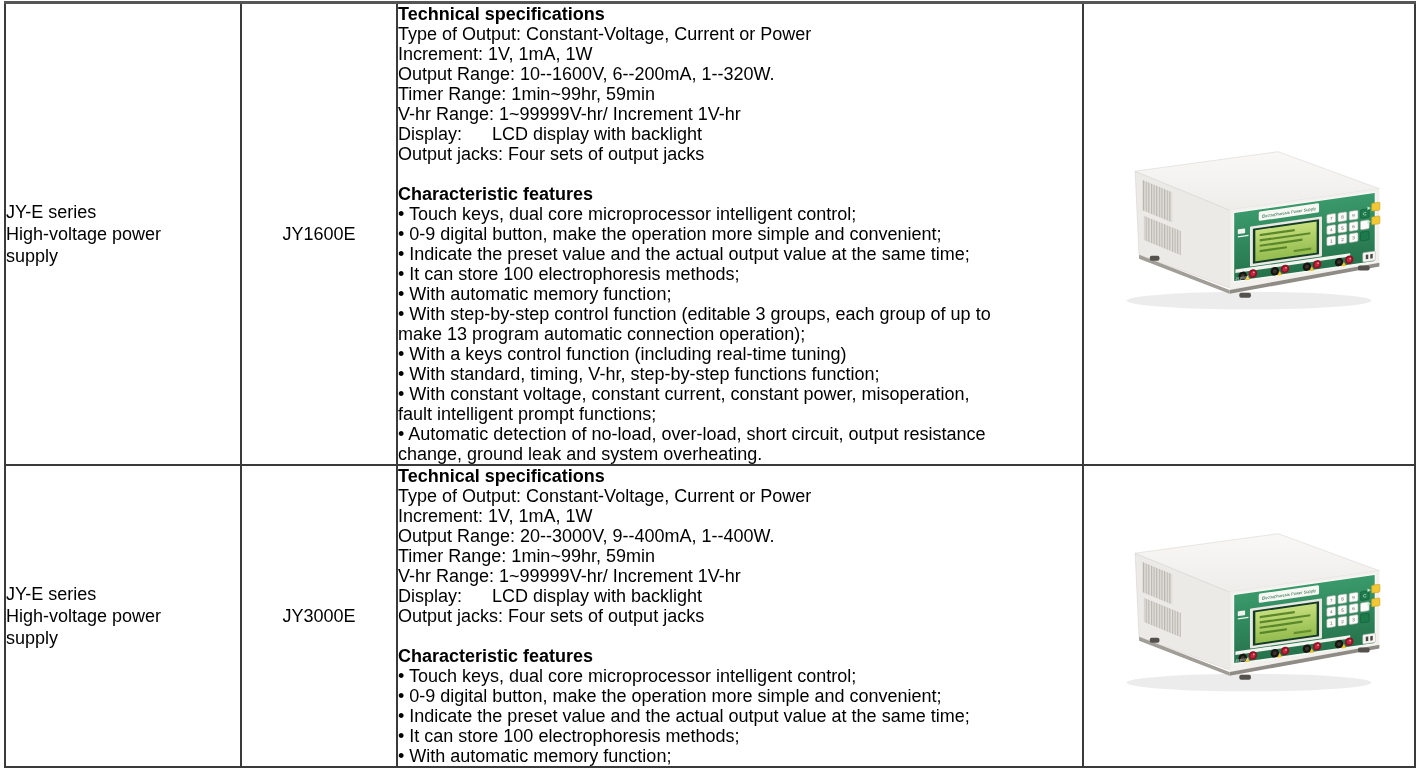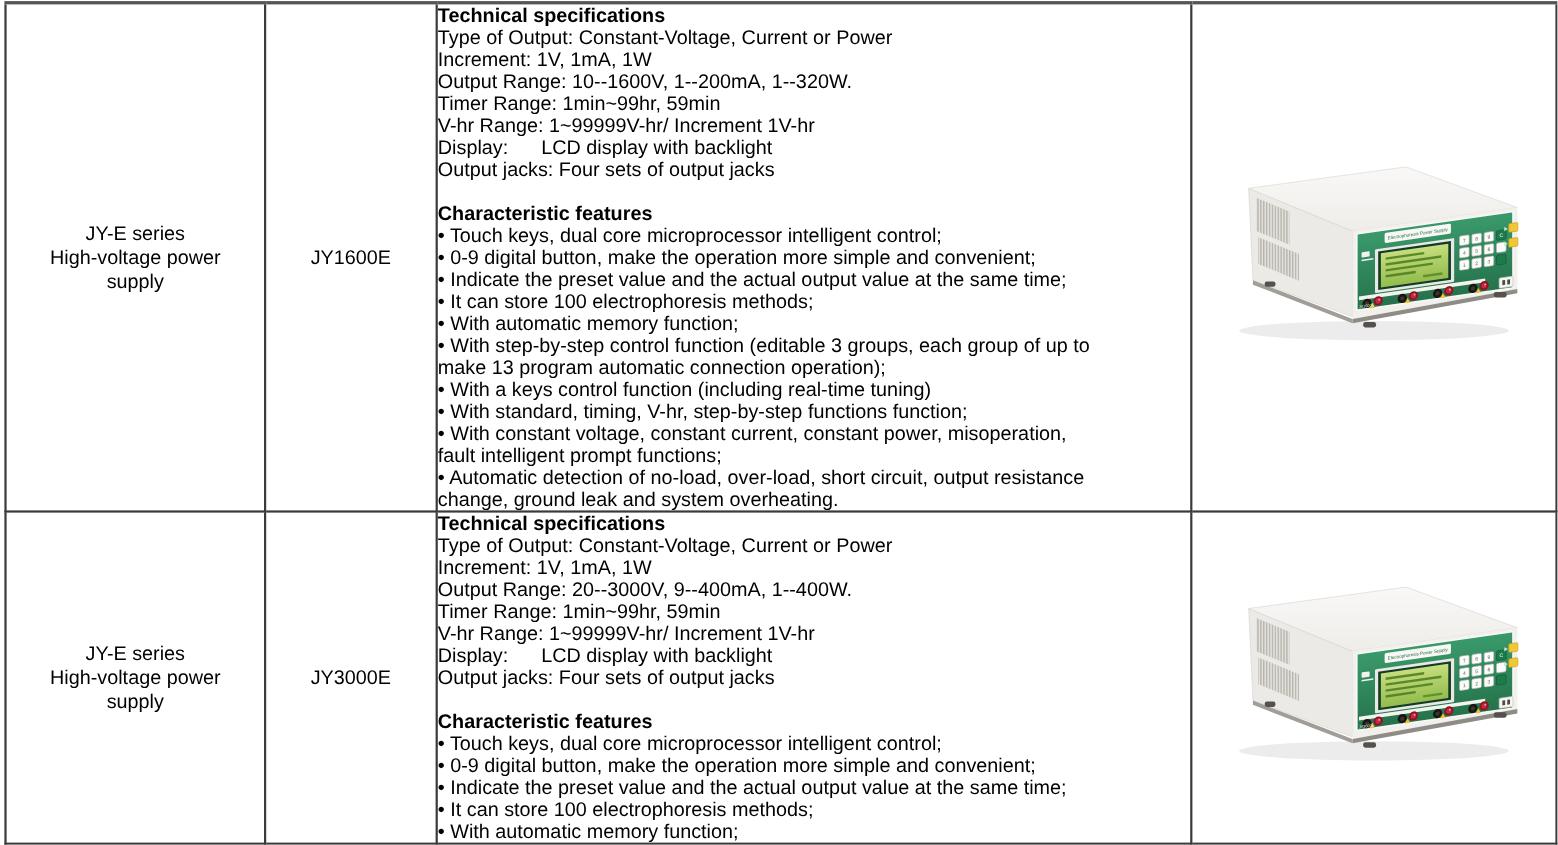--- a/index.html
+++ b/index.html
@@ -11,21 +11,21 @@
   }
   .sheet{position:absolute;left:4px;top:1px;}
   table.spec{border-collapse:collapse;table-layout:fixed;width:1410px;}
   table.spec td{
     border:2px solid #3a3a3a;padding:0;vertical-align:middle;
     background:#fff;
   }
   table.spec tr:first-child td{border-top:3px solid #555;}
   tr.r1 td{height:454px;}
   tr.r2 td{height:294px;}
-  .c-product{width:236px;text-align:center;font-size:18px;}
+  .c-product{width:236px;text-align:left;font-size:18px;}
   .c-product .line{line-height:22px;white-space:pre-wrap;}
   .c-model{width:156px;text-align:center;font-size:18px;}
   .c-specs{width:686px;vertical-align:top;padding:3px 4px 0 8px;font-size:18px;}
   .c-specs .line{height:20px;line-height:20px;white-space:pre-wrap;overflow:visible;}
   .c-specs .line.bold,.bold{font-weight:bold;}
   .c-image{width:332px;text-align:center;}
   .devwrap{display:inline-block;line-height:0;}
 </style>
 </head>
 <body>
@@ -49,21 +49,21 @@
             </div>
     </td>
     <td class="c-model">
       <div>JY1600E</div>
     </td>
     <td class="c-specs">
       <div>
               <div class="line bold">Technical specifications</div>
               <div class="line">Type of Output: Constant-Voltage, Current or Power</div>
               <div class="line">Increment: 1V, 1mA, 1W</div>
-              <div class="line">Output Range: 10--1600V, 1--200mA, 1--320W.</div>
+              <div class="line">Output Range: 10--1600V, 6--200mA, 1--320W.</div>
               <div class="line">Timer Range: 1min~99hr, 59min</div>
               <div class="line">V-hr Range: 1~99999V-hr/ Increment 1V-hr</div>
               <div class="line">Display:      LCD display with backlight</div>
               <div class="line">Output jacks: Four sets of output jacks</div>
               <div class="line">&nbsp;</div>
               <div class="line bold">Characteristic features</div>
               <div class="line">• Touch keys, dual core microprocessor intelligent control;</div>
               <div class="line">• 0-9 digital button, make the operation more simple and convenient;</div>
               <div class="line">• Indicate the preset value and the actual output value at the same time;</div>
               <div class="line">• It can store 100 electrophoresis methods;</div>

